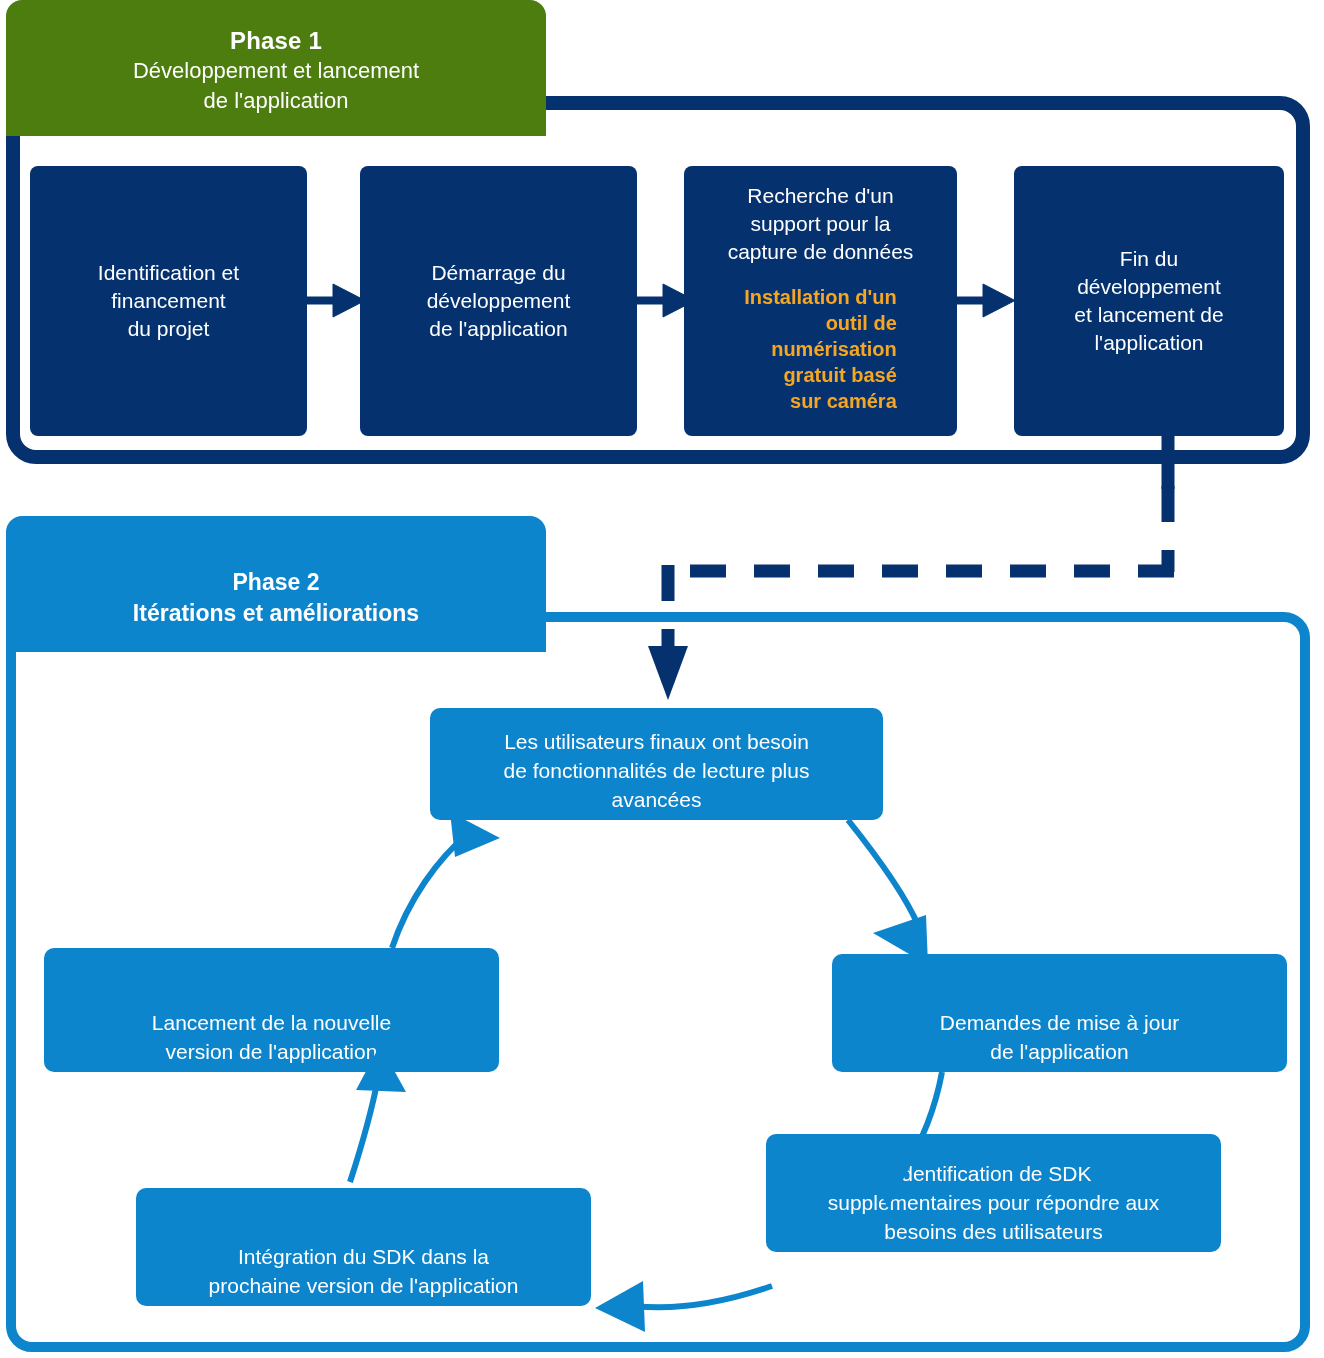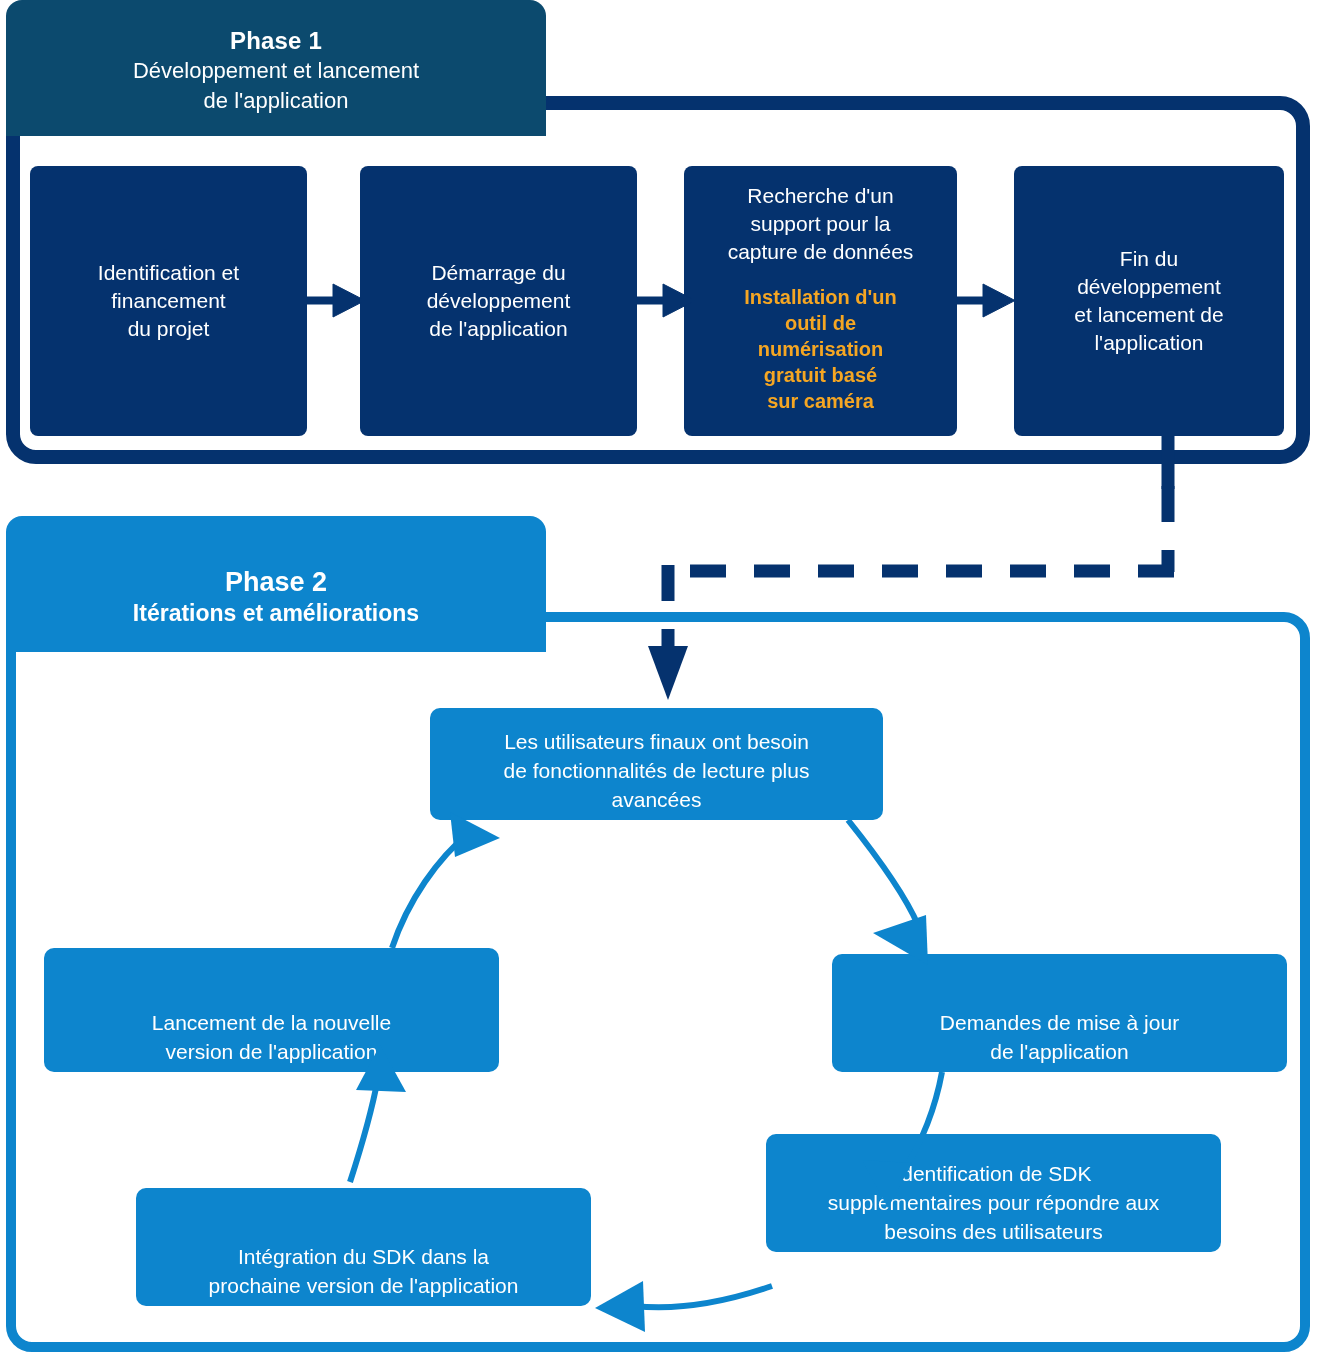--- a/index.html
+++ b/index.html
@@ -32,21 +32,21 @@
     border: 14px solid #05326e;
     border-radius: 30px;
     background: #ffffff;
   }
   #phase1-header {
     position: absolute;
     left: 6px;
     top: 0px;
     width: 540px;
     height: 136px;
-    background: #0c4a6e;
+    background: #4d7c0f;
     border-radius: 16px 16px 0 0;
     z-index: 3;
     display: flex;
     flex-direction: column;
     align-items: center;
     justify-content: flex-start;
     padding-top: 26px;
     box-sizing: border-box;
   }
   #phase1-header .ph-title {
@@ -79,20 +79,21 @@
     box-sizing: border-box;
     padding: 6px 10px;
     z-index: 4;
   }
   .p1-box .hl {
     color: #f5a623;
     font-weight: bold;
     font-size: 20px;
     line-height: 26px;
     margin-top: 18px;
+    text-align: right;
   }
 
   
   #phase2-container {
     position: absolute;
     left: 6px;
     top: 612px;
     width: 1304px;
     height: 740px;
     box-sizing: border-box;
@@ -111,21 +112,21 @@
     z-index: 3;
     display: flex;
     flex-direction: column;
     align-items: center;
     justify-content: flex-start;
     padding-top: 50px;
     box-sizing: border-box;
   }
   #phase2-header .ph-title {
     color: #ffffff;
-    font-size: 27px;
+    font-size: 23px;
     font-weight: bold;
     line-height: 32px;
     text-align: center;
   }
   #phase2-header .ph-sub {
     color: #ffffff;
     font-size: 23px;
     line-height: 30px;
     text-align: right;
     font-weight: bold;

